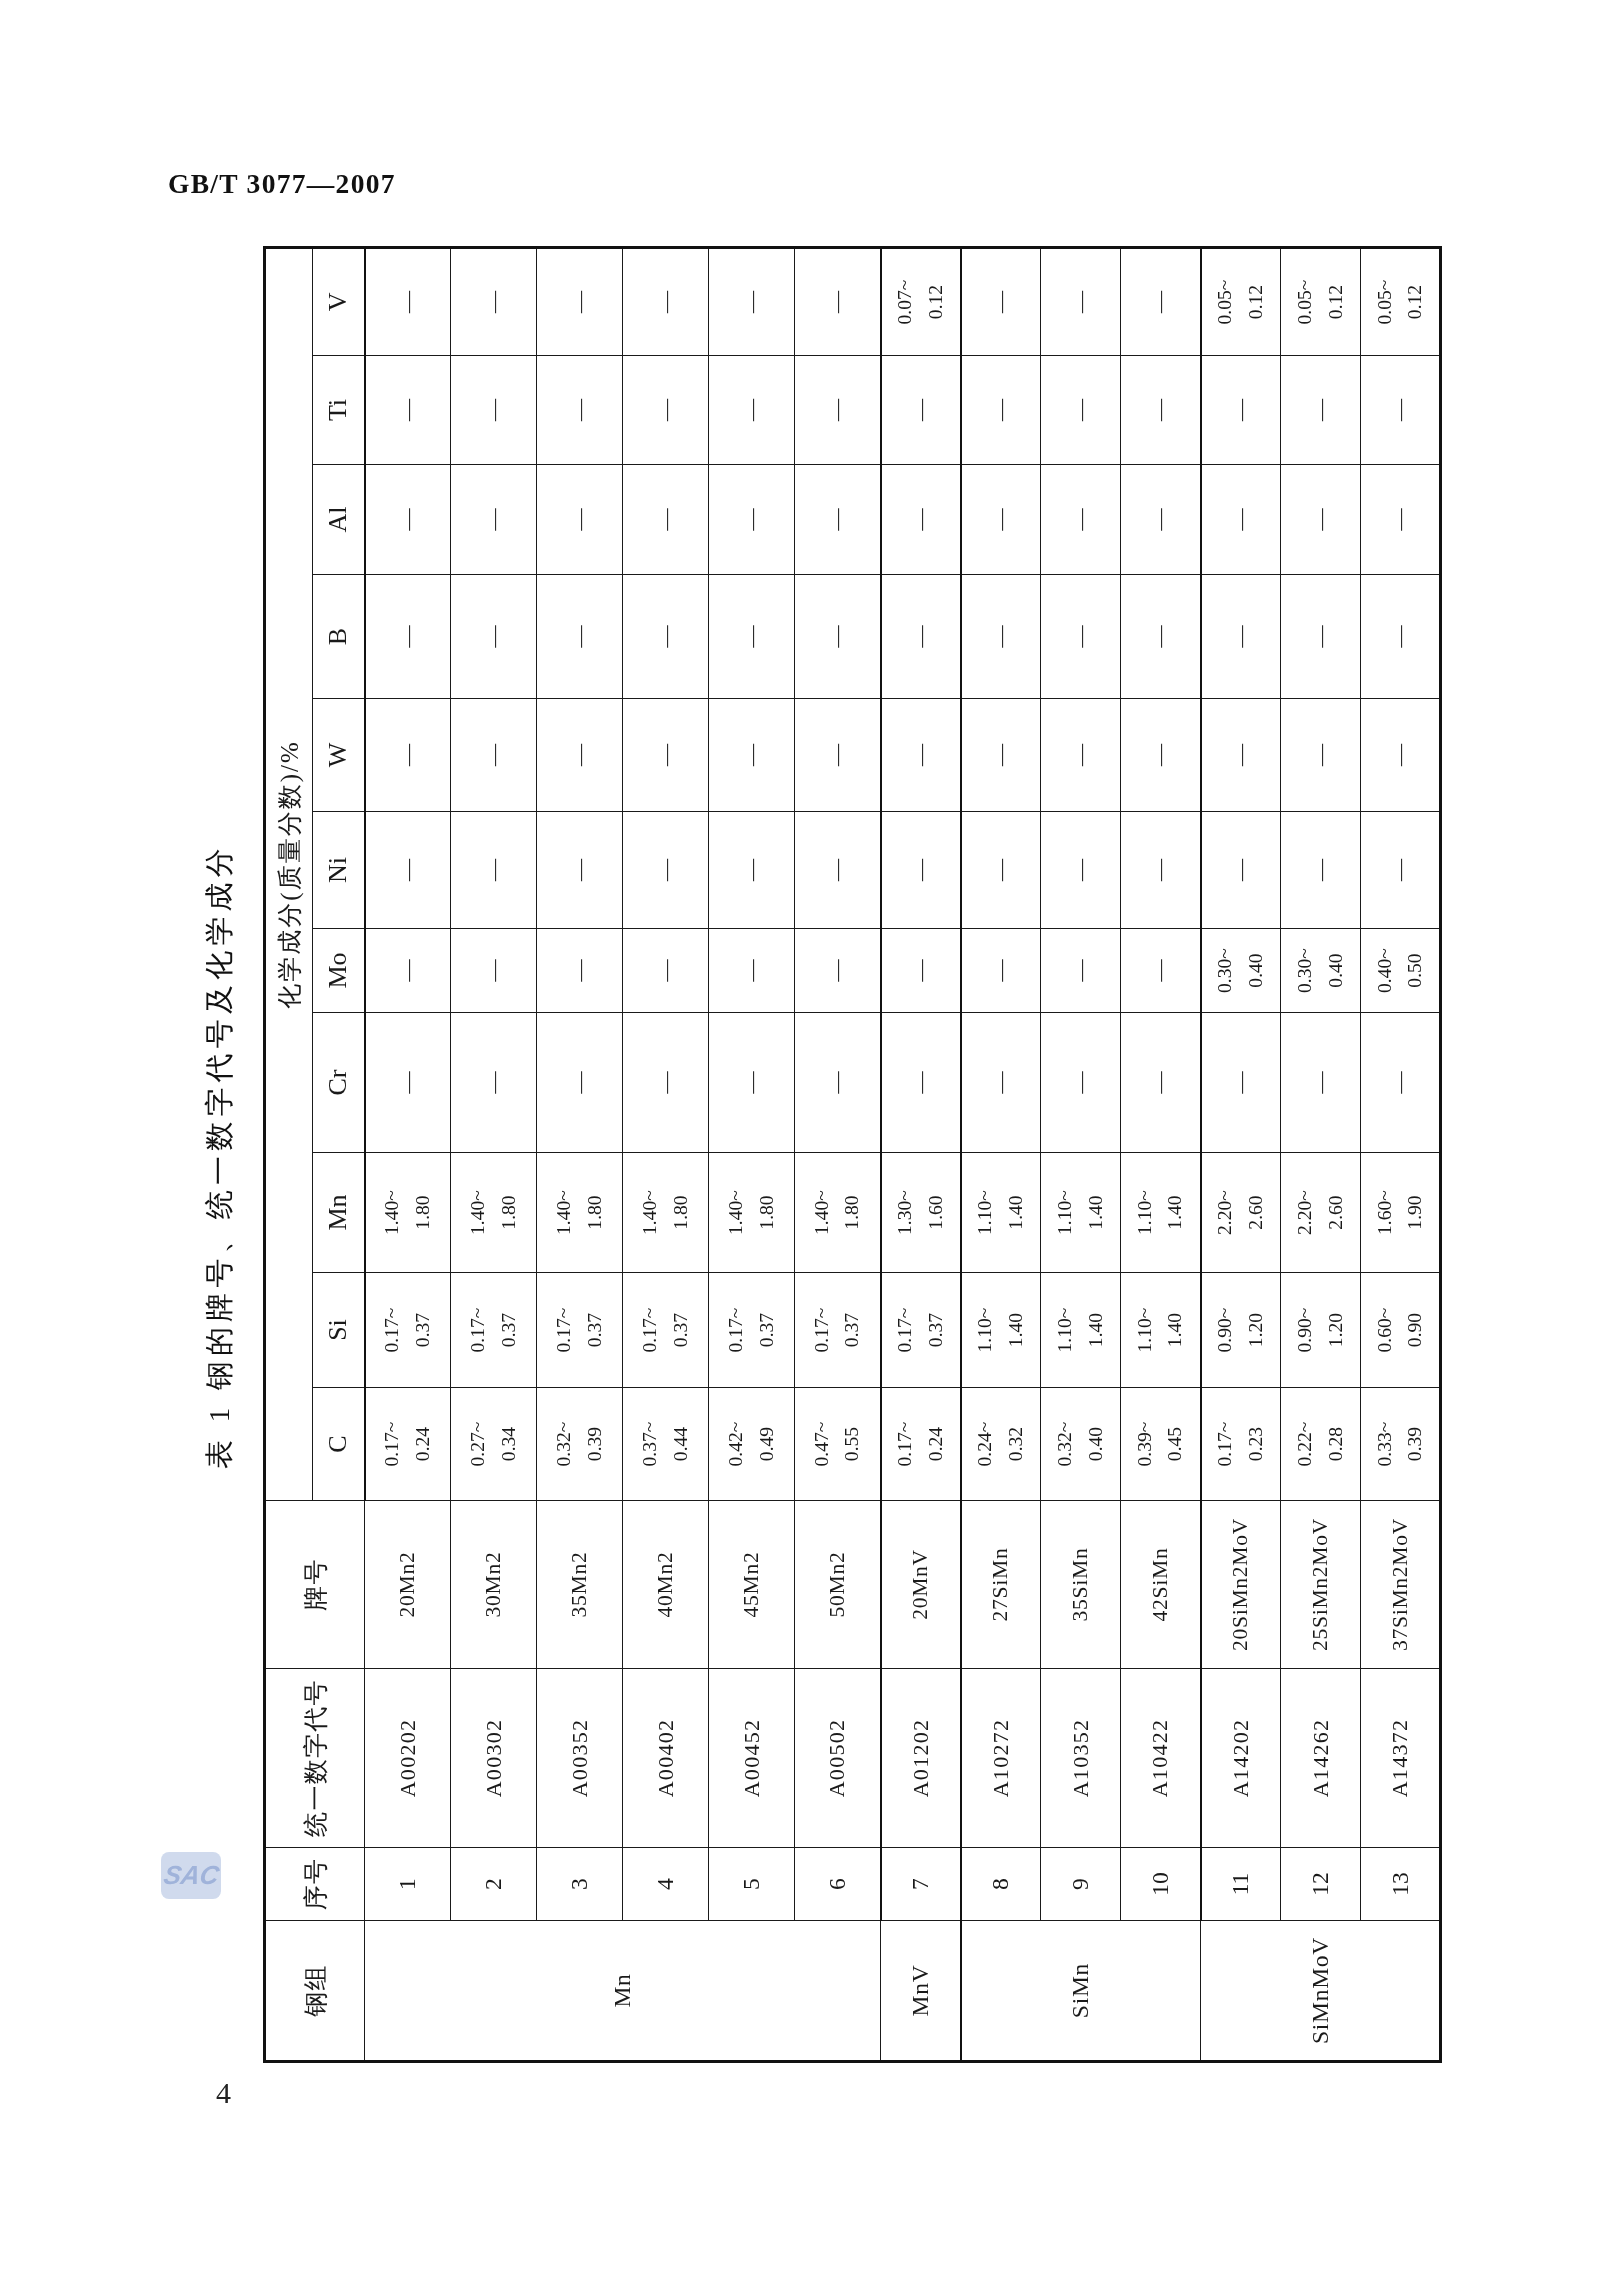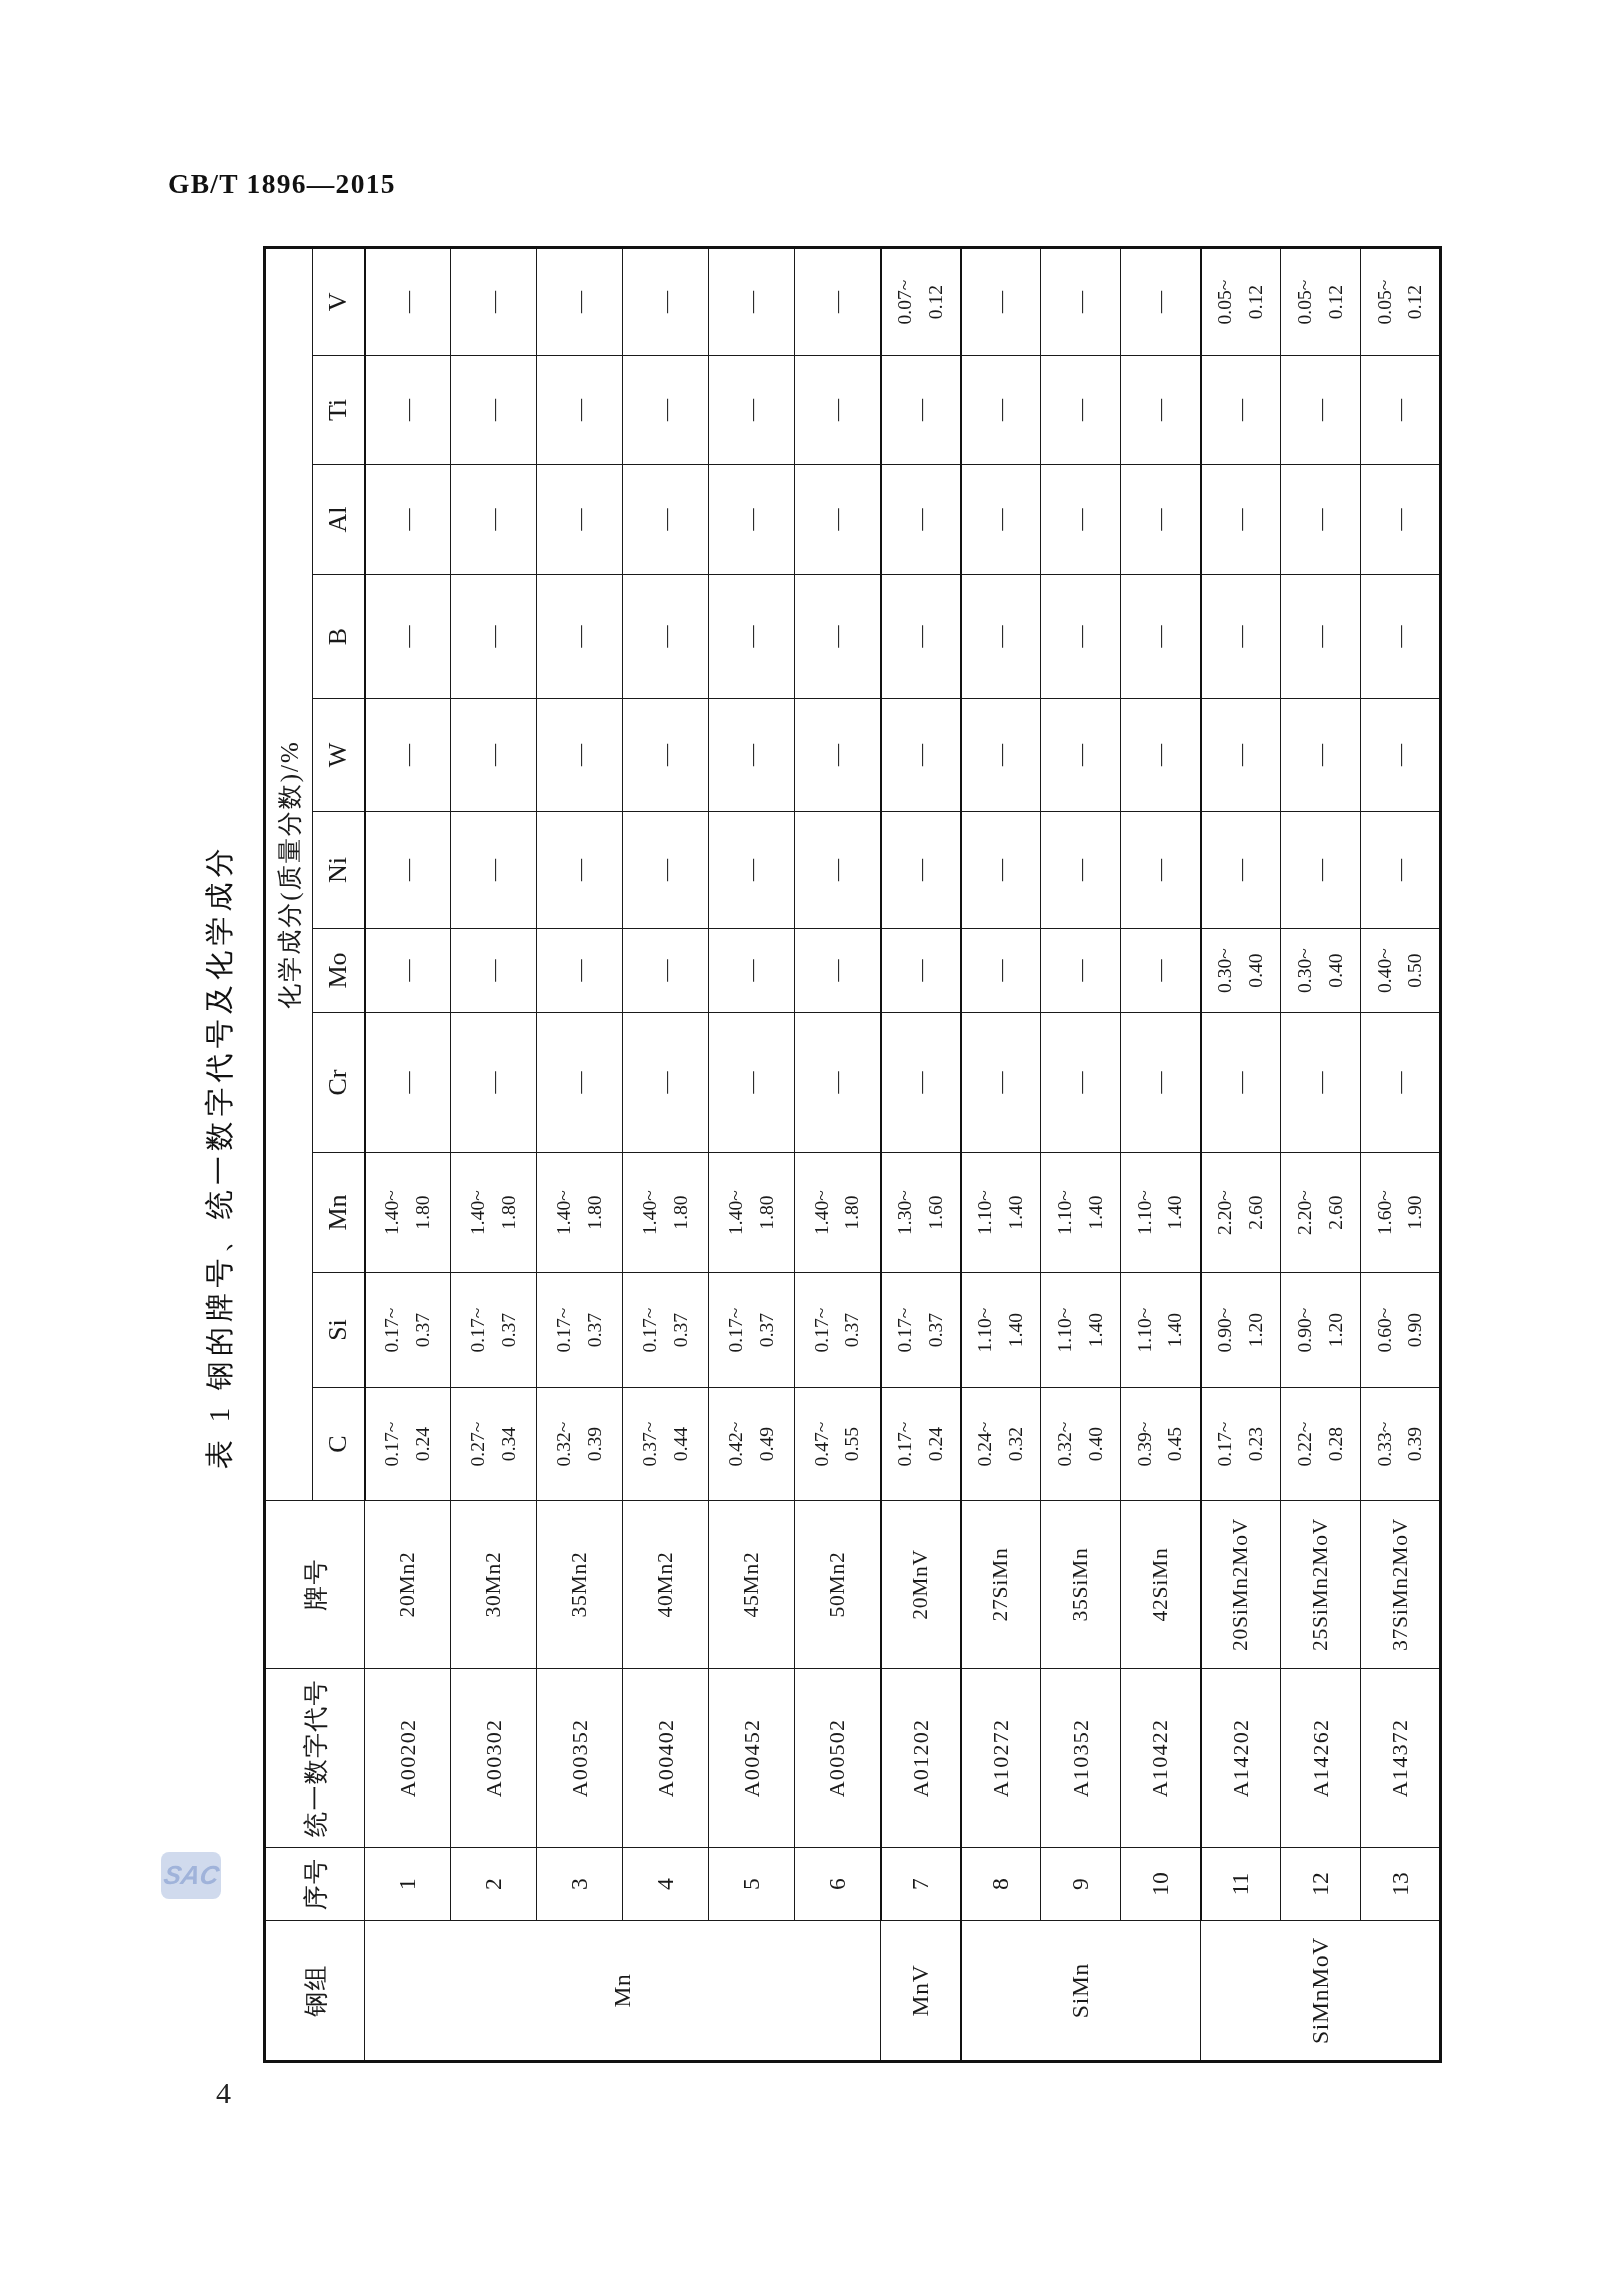--- a/index.html
+++ b/index.html
@@ -60,21 +60,21 @@
   td.v-group{font-size:23.6px;letter-spacing:0.7px;}
   
   tr.hdr-b th{border-bottom:2.6px solid #111;}
   th.rowspan-hdr{border-bottom:2.6px solid #111;}
   td.group-col{border-right:2.6px solid #111;}
   tr.grp-end td{border-bottom:2px solid #111;}
 </style>
 </head>
 <body>
 
-<div class="doc-code">GB/T 1896—2015</div>
+<div class="doc-code">GB/T 3077—2007</div>
 
 <div class="rot-wrap">
   <div class="tbl-title">表 1  钢的牌号、统一数字代号及化学成分</div>
   <table class="steel">
     <colgroup>
         <col style="width: 141px;">
         <col style="width: 73px;">
         <col style="width: 179px;">
         <col style="width: 168px;">
         <col style="width: 113px;">

